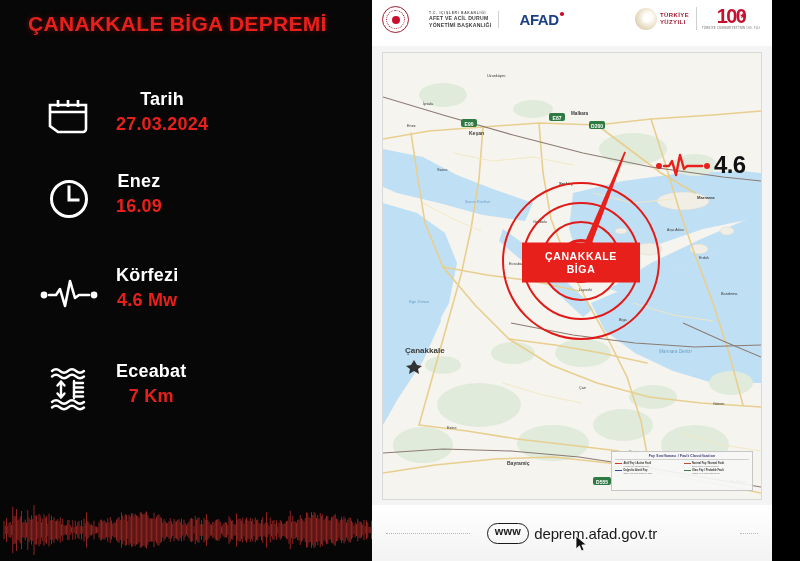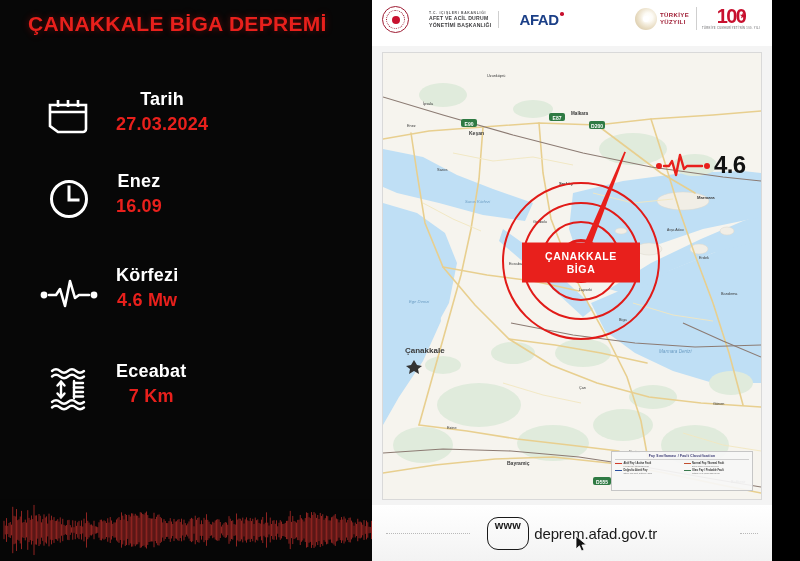--- a/index.html
+++ b/index.html
@@ -355,21 +355,21 @@
     width: 400px; height: 56px;
     background: linear-gradient(180deg,#ffffff 0%,#f3f3f3 100%);
     display: flex;
     align-items: center;
     justify-content: center;
     gap: 5px;
   }
   #www-pill {
     border: 1.6px solid #1a1a1a;
     border-radius: 11px;
-    padding: 1px 7px 18px;
+    padding: 1px 7px 6px;
     font-size: 11px;
     font-weight: bold;
     color: #1a1a1a;
     letter-spacing: 0.2px;
   }
   #url-text {
     font-size: 15px;
     color: #1a1a1a;
     letter-spacing: -0.1px;
     text-align: right;

